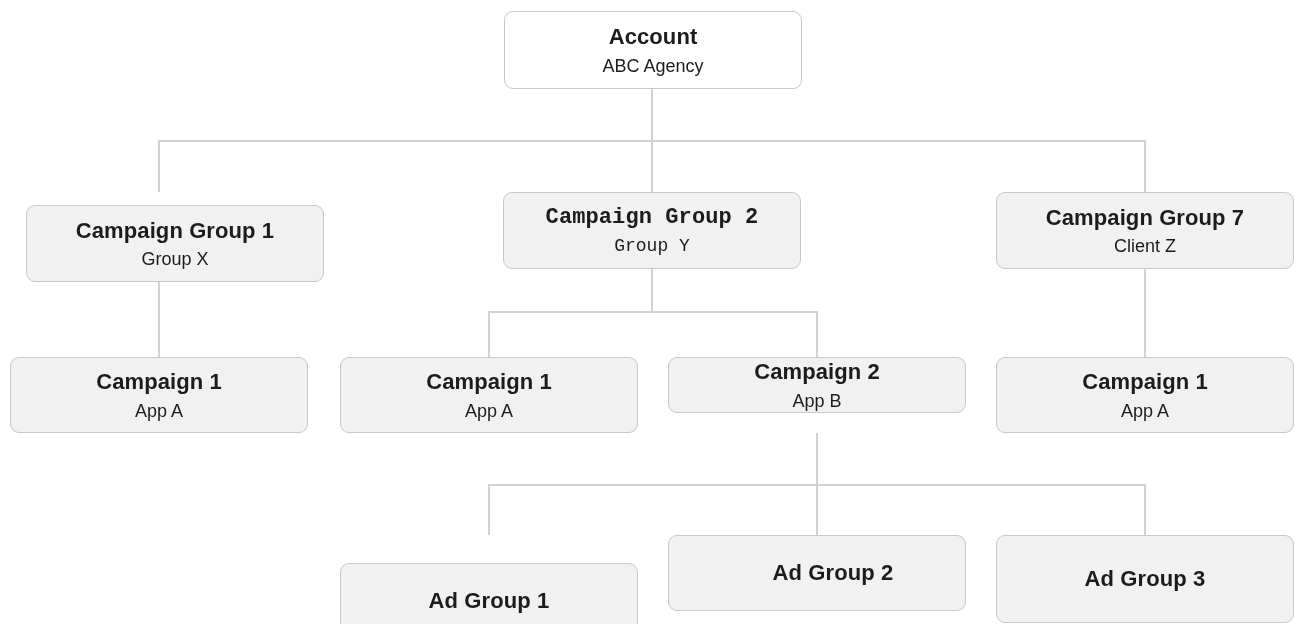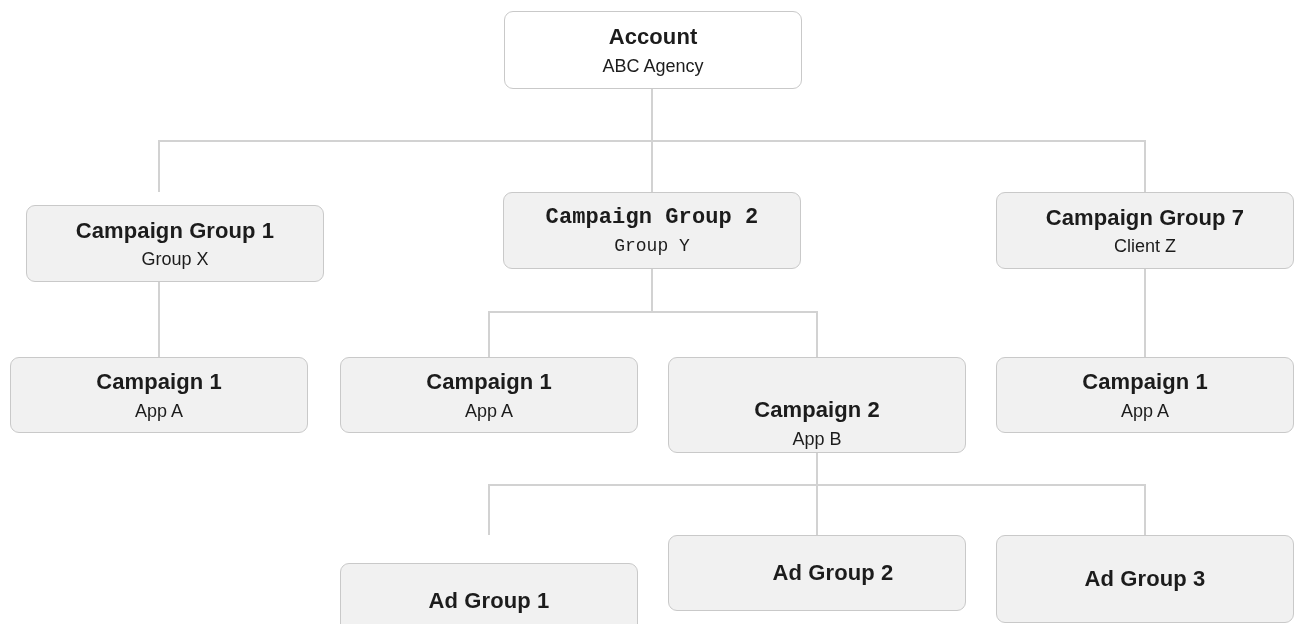--- a/index.html
+++ b/index.html
@@ -94,21 +94,21 @@
   </div>
 
   <div class="node" style="left:10px; top:357px; height:76px;">
     <div class="node-title">Campaign 1</div>
     <div class="node-subtitle">App A</div>
   </div>
   <div class="node" style="left:340px; top:357px; height:76px;">
     <div class="node-title">Campaign 1</div>
     <div class="node-subtitle">App A</div>
   </div>
-  <div class="node" style="left:668px; top:357px; height:96px;justify-content:flex-end;">
+  <div class="node" style="left:668px; top:357px; height:56px;">
     <div class="node-title">Campaign 2</div>
     <div class="node-subtitle">App B</div>
   </div>
   <div class="node" style="left:996px; top:357px; height:76px;">
     <div class="node-title">Campaign 1</div>
     <div class="node-subtitle">App A</div>
   </div>
 
   <div class="node" style="left:340px; top:563px; height:76px;">
     <div class="node-title">Ad Group 1</div>

